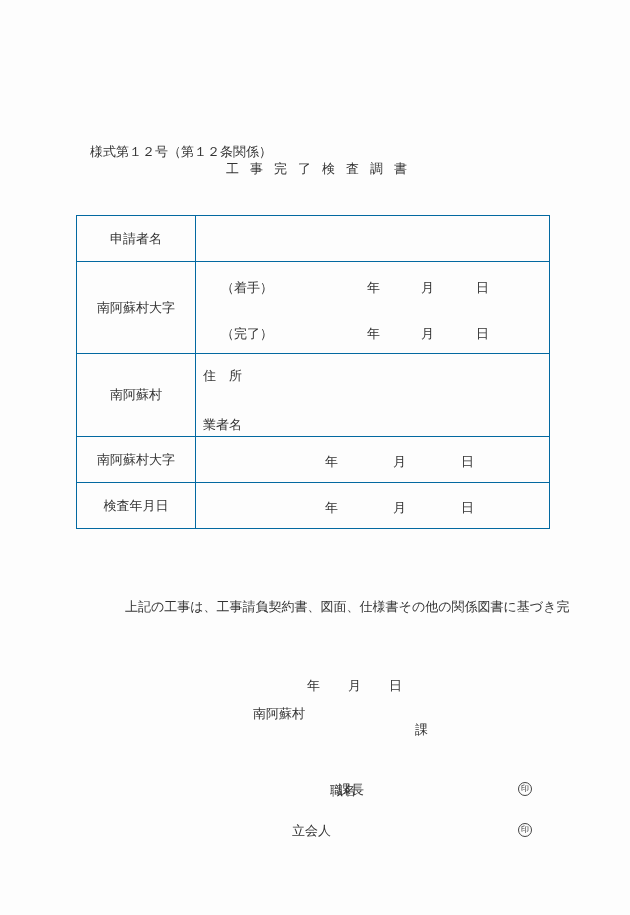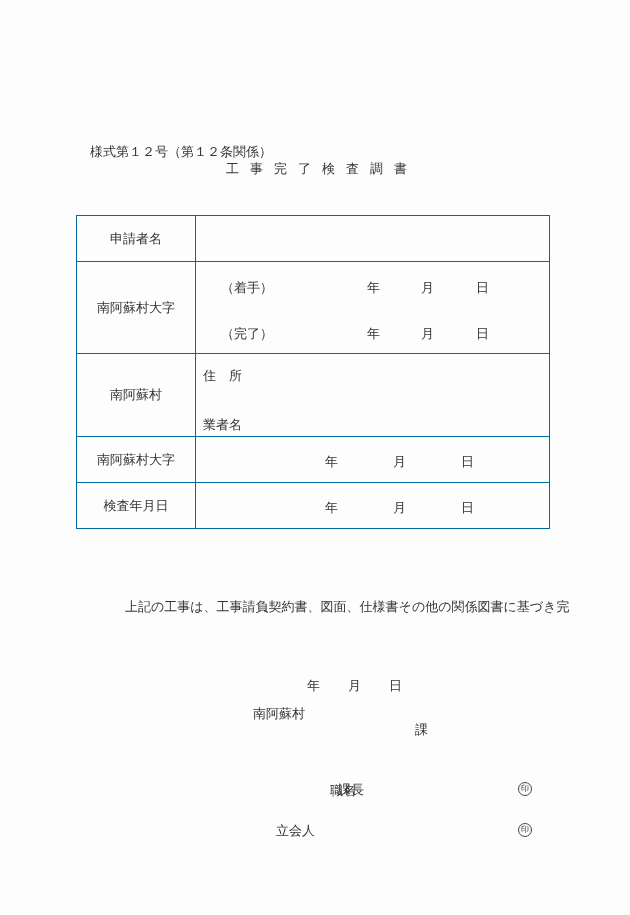--- a/index.html
+++ b/index.html
@@ -92,15 +92,15 @@
 <span class="abs" style="left:307px;top:677px">年</span>
 <span class="abs" style="left:348px;top:677px">月</span>
 <span class="abs" style="left:389px;top:677px">日</span>
 
 <span class="abs" style="left:253px;top:705px">南阿蘇村</span>
 <span class="abs" style="left:415px;top:721px">課</span>
 
 <span class="abs" style="left:338px;top:781px">課長</span>
 <span class="abs seal" style="left:518px;top:782px">印</span>
 
-<span class="abs" style="left:276px;top:822px">立会人</span>
+<span class="abs" style="left:292px;top:822px">立会人</span>
 <span class="abs" style="left:330px;top:782px">職名</span>
 <span class="abs seal" style="left:518px;top:823px">印</span>
 
 </body></html>

